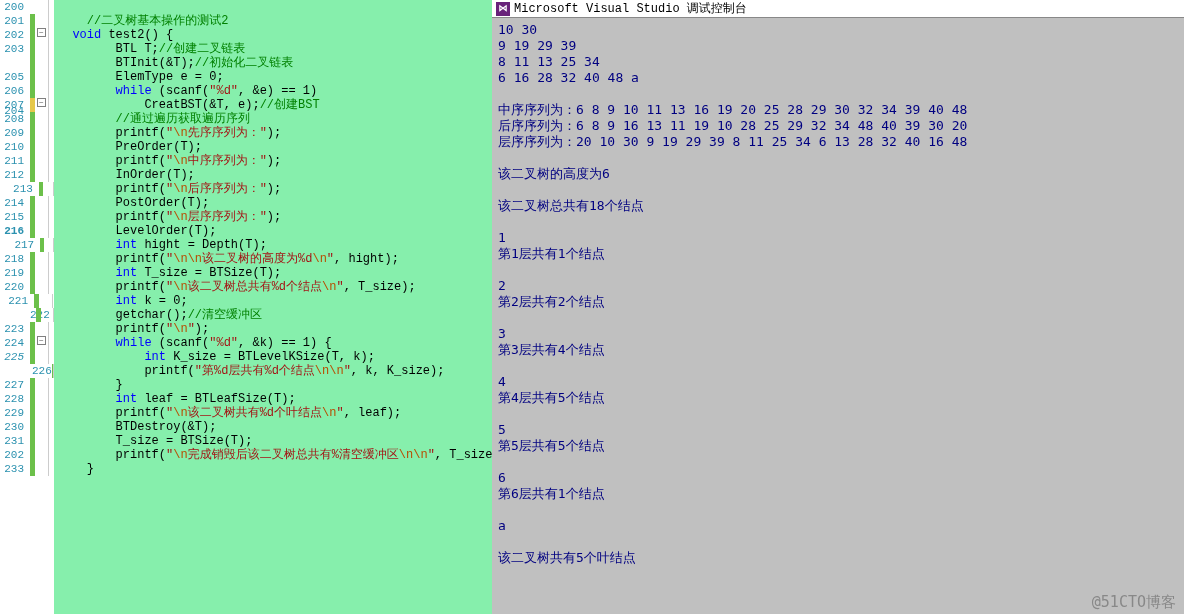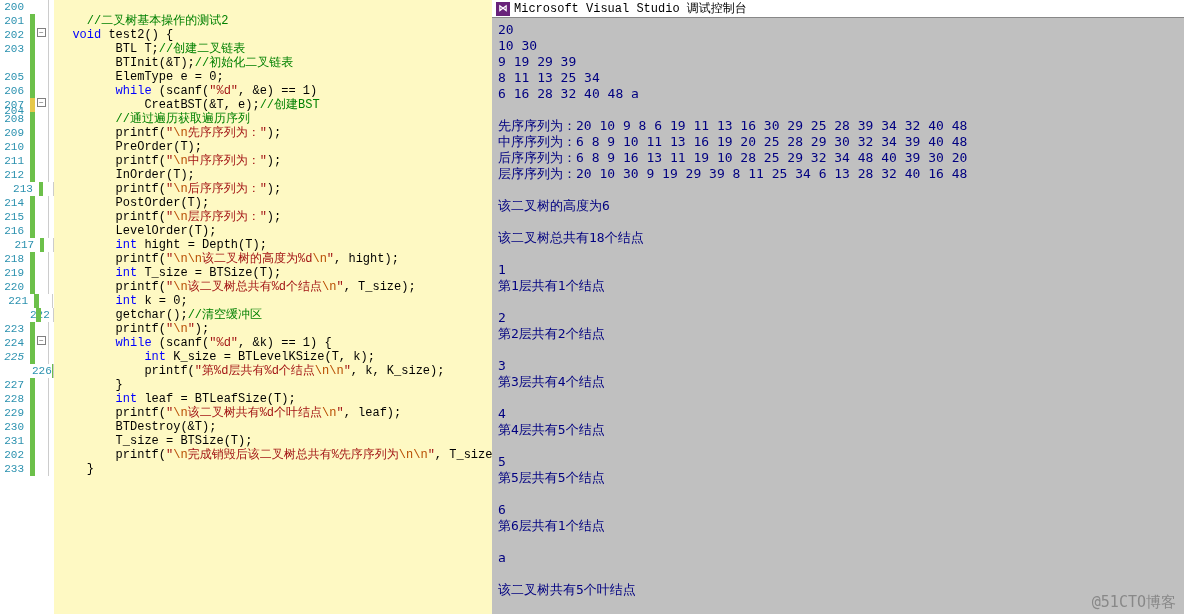--- a/index.html
+++ b/index.html
@@ -1,17 +1,17 @@
 <!DOCTYPE html>
 <html><head>
   <meta charset="utf-8">
   <style>
     * { margin: 0; padding: 0; box-sizing: border-box; }
     body { font-family: Consolas, 'Courier New', monospace; font-size: 12px; display: flex; width: 1184px; height: 614px; overflow: hidden; background: #fff; }
-    .code-panel { width: 492px; background: #fef9c3; display: flex; overflow: hidden; }
+    .code-panel { width: 492px; background: #86efac; display: flex; overflow: hidden; }
     .gutter { width: 54px; background: #fff; position: relative; }
     .line-num { color: #2b91af; text-align: right; padding-right: 6px; height: 14px; line-height: 14px; font-size: 11px; }
     .fold-col { width: 14px; border-right: 1px solid #ccc; }
     .fold-mark { width: 9px; height: 9px; border: 1px solid #808080; background: #fff; margin-left: 2px; display: flex; align-items: center; justify-content: center; font-size: 8px; color: #666; cursor: pointer; }
     .change-bar { width: 5px; }
     .cb-yellow { background: #e6c84a; }
     .cb-green { background: #6cc04a; }
     .code-area { flex: 1; padding-left: 4px; }
     .code-line { height: 14px; line-height: 14px; white-space: pre; font-size: 12px; }
     .row { display: flex; height: 14px; }
@@ -110,21 +110,21 @@
           <div class="line-num" style="width: 30px;">214</div>
           <div class="change-bar cb-green"></div>
           <div class="fold-col"></div>
         </div>
         <div class="row">
           <div class="line-num" style="width: 30px;">215</div>
           <div class="change-bar cb-green"></div>
           <div class="fold-col"></div>
         </div>
         <div class="row">
-          <div class="line-num" style="width: 30px;">216</div>
+          <div class="line-num" style="width: 30px; font-weight: bold;">216</div>
           <div class="change-bar cb-green"></div>
           <div class="fold-col"></div>
         </div>
         <div class="row">
           <div class="line-num" style="width: 54px;">217</div>
           <div class="change-bar cb-green"></div>
           <div class="fold-col"></div>
         </div>
         <div class="row">
           <div class="line-num" style="width: 30px;">218</div>
@@ -237,40 +237,38 @@
         <div class="code-line"><span>        getchar();</span><span class="cmt">//清空缓冲区</span></div>
         <div class="code-line"><span>        printf(</span><span class="str">"</span><span class="esc">\n</span><span class="str">"</span><span>);</span></div>
         <div class="code-line"><span>        </span><span class="kw">while</span><span> (scanf(</span><span class="str">"%d"</span><span>, &amp;k) == 1) {</span></div>
         <div class="code-line"><span>            </span><span class="kw">int</span><span> K_size = BTLevelKSize(T, k);</span></div>
         <div class="code-line"><span>            printf(</span><span class="str">"第%d层共有%d个结点</span><span class="esc">\n\n</span><span class="str">"</span><span>, k, K_size);</span></div>
         <div class="code-line"><span>        }</span></div>
         <div class="code-line"><span>        </span><span class="kw">int</span><span> leaf = BTLeafSize(T);</span></div>
         <div class="code-line"><span>        printf(</span><span class="str">"</span><span class="esc">\n</span><span class="str">该二叉树共有%d个叶结点</span><span class="esc">\n</span><span class="str">"</span><span>, leaf);</span></div>
         <div class="code-line"><span>        BTDestroy(&amp;T);</span></div>
         <div class="code-line"><span>        T_size = BTSize(T);</span></div>
-        <div class="code-line"><span>        printf(</span><span class="str">"</span><span class="esc">\n</span><span class="str">完成销毁后该二叉树总共有%先序序列为</span><span class="esc">\n\n</span><span class="str">"</span><span>, T_size);</span></div>
+        <div class="code-line"><span>        printf(</span><span class="str">"</span><span class="esc">\n</span><span class="str">完成销毁后该二叉树总共有%清空缓冲区</span><span class="esc">\n\n</span><span class="str">"</span><span>, T_size);</span></div>
         <div class="code-line"><span>    }</span></div>
       </div>
   </div>
 </div>
 
 <div class="console-panel">
   <div class="console-title">
     <span class="vs-icon">⋈</span>
     <span>Microsoft Visual Studio 调试控制台</span>
   </div>
   <div class="console-body">
     <div id="console-lines">
-        <div class="console-line">20</div>
         <div class="console-line">10 30</div>
         <div class="console-line">9 19 29 39</div>
         <div class="console-line">8 11 13 25 34</div>
         <div class="console-line">6 16 28 32 40 48 a</div>
         <div class="console-line">&nbsp;</div>
-        <div class="console-line">先序序列为：20 10 9 8 6 19 11 13 16 30 29 25 28 39 34 32 40 48</div>
         <div class="console-line">中序序列为：6 8 9 10 11 13 16 19 20 25 28 29 30 32 34 39 40 48</div>
         <div class="console-line">后序序列为：6 8 9 16 13 11 19 10 28 25 29 32 34 48 40 39 30 20</div>
         <div class="console-line">层序序列为：20 10 30 9 19 29 39 8 11 25 34 6 13 28 32 40 16 48</div>
         <div class="console-line">&nbsp;</div>
         <div class="console-line">该二叉树的高度为6</div>
         <div class="console-line">&nbsp;</div>
         <div class="console-line">该二叉树总共有18个结点</div>
         <div class="console-line">&nbsp;</div>
         <div class="console-line">1</div>
         <div class="console-line">第1层共有1个结点</div>

